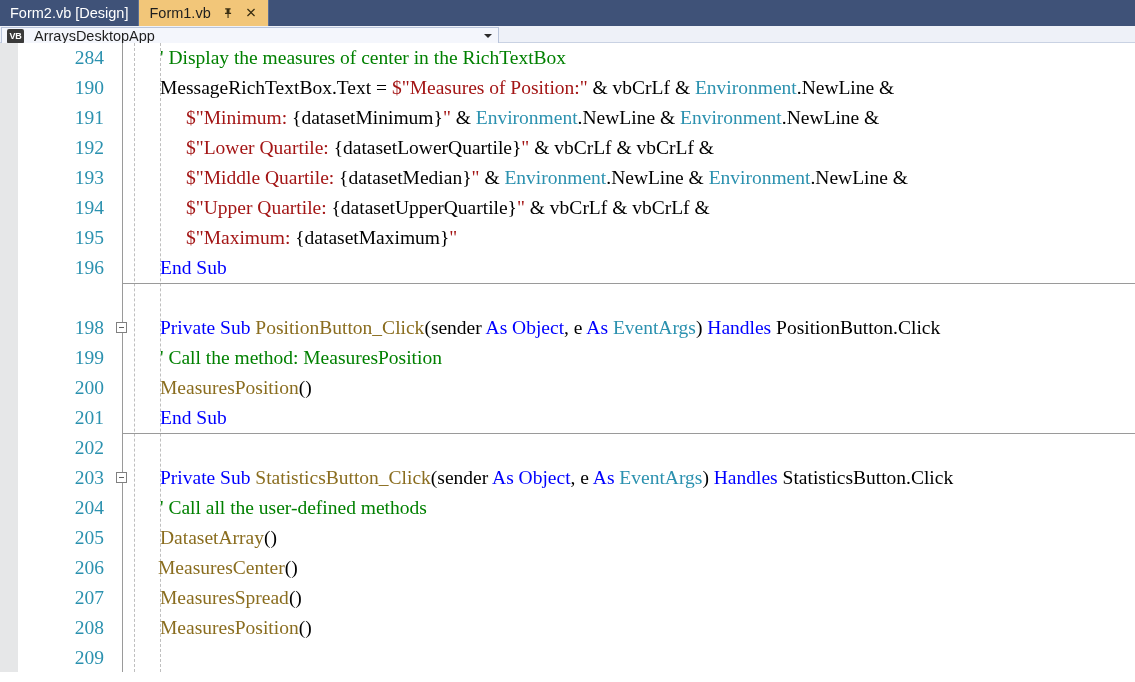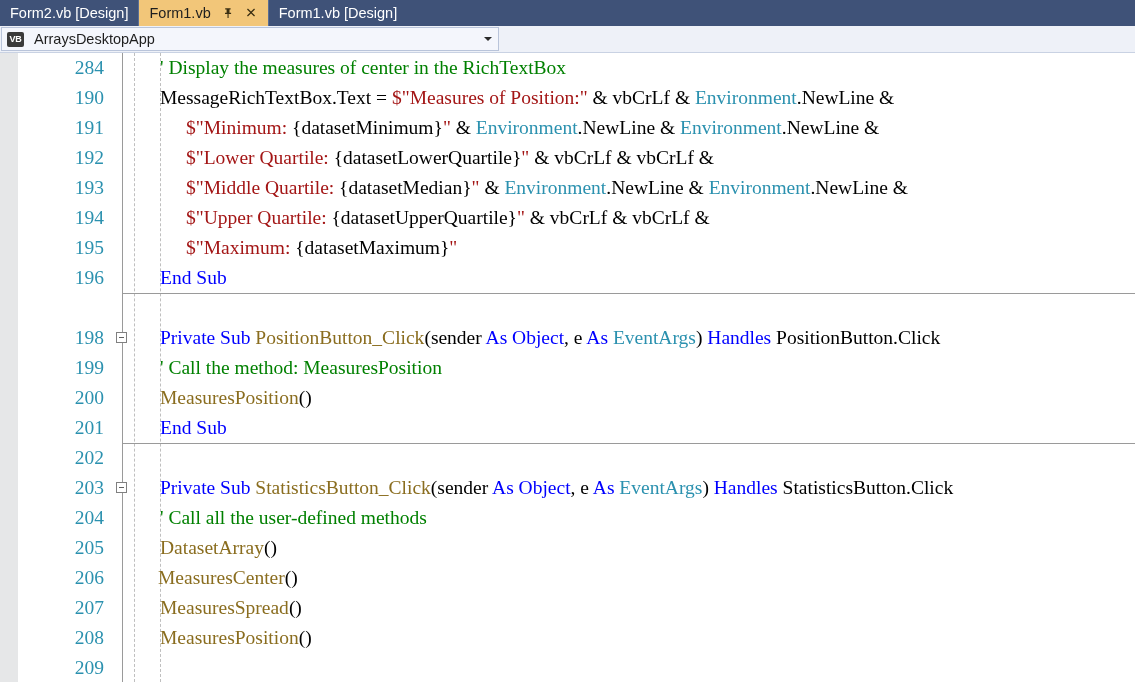--- a/index.html
+++ b/index.html
@@ -53,26 +53,27 @@
     gap: 9px;
   }
   .tab-ico {
     width: 14px; height: 14px;
     display: block;
     cursor: pointer;
   }
 
   
   #nav-bar {
-    height: 27px;
+    height: 17px;
     background: #eef1f8;
     display: flex;
     align-items: stretch;
     border-bottom: 1px solid #c9d2e3;
     box-sizing: border-box;
+    flex-direction: column;
   }
   .nav-combo {
     display: flex;
     align-items: center;
     background: #f4f6fc;
     border: 1px solid #b9c4da;
     box-sizing: border-box;
     margin: 1px 0 1px 1px;
     padding: 0 4px 0 5px;
     font-size: 14.5px;
@@ -237,23 +238,20 @@
       <span class="tab-icons">
         <svg class="tab-ico" viewBox="0 0 14 14">
           <path d="M4.2 2.2 h5.4 v1.2 h-1.1 v3.3 h1.6 v1.2 H7.6 V12 H6.5 V7.9 H4.0 V6.7 h1.6 V3.4 H4.2 z" fill="#3b2f12"></path>
         </svg>
         <svg class="tab-ico" viewBox="0 0 14 14">
           <path d="M3 3.4 L3.9 2.5 L7 5.6 L10.1 2.5 L11 3.4 L7.9 6.5 L11 9.6 L10.1 10.5 L7 7.4 L3.9 10.5 L3 9.6 L6.1 6.5 Z" fill="#3b2f12"></path>
         </svg>
       </span>
     </div>
     <div class="tab-sep"></div>
-    <div class="tab inactive">
-      <span>Form1.vb [Design]</span>
-    </div>
   </div>
 
 <div id="nav-bar">
 
   <div id="nav-project" class="nav-combo">
     <span class="vb-icon">VB</span>
     <span class="combo-label">ArraysDesktopApp</span>
     <span class="combo-arrow"></span>
   </div>
 

